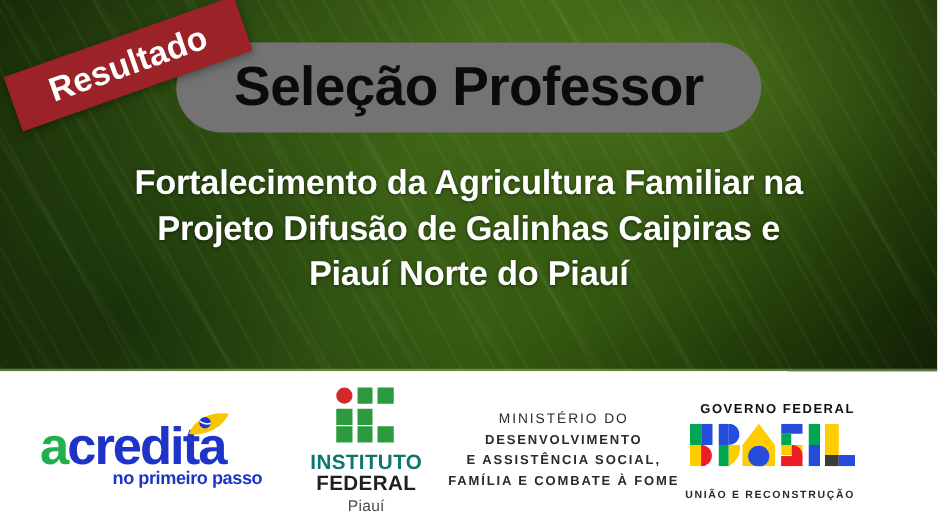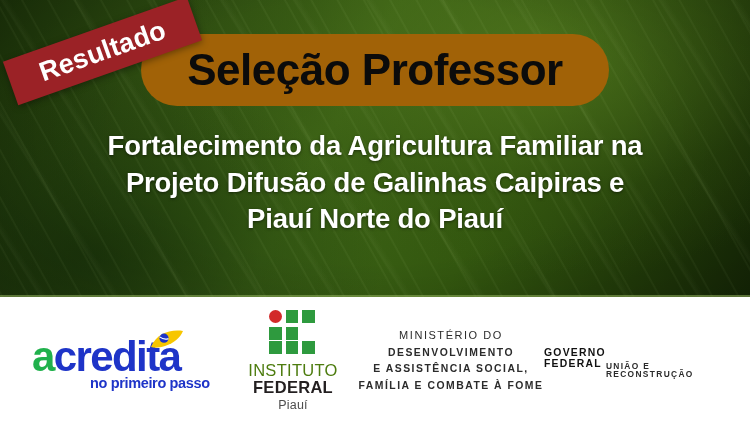--- a/index.html
+++ b/index.html
@@ -39,21 +39,21 @@
       rgba(255,255,255,0.00) 34px,
       rgba(255,255,255,0.00) 62px);
   }
   .hero-vig { position:absolute; inset:0;
     background:radial-gradient(ellipse 640px 330px at 50% 44%, rgba(0,0,0,0) 40%, rgba(0,0,0,0.34) 100%); }
   .hero-edge { position:absolute; left:0; right:0; bottom:0; height:2px; background:rgba(150,180,96,0.55); }
 
   
   .title-pill {
     position:absolute; left:141px; top:34px; width:468px; height:72px;
-    background:#a16207; border-radius:36px;
+    background:#737373; border-radius:36px;
     display:flex; align-items:center; justify-content:center;
     z-index:3;
   }
   .title-pill-text {
     font-size:44px; font-weight:bold; color:#0b0b0b; letter-spacing:-0.5px;
     white-space:nowrap; line-height:1;
   }
 
   
   .badge {
@@ -93,31 +93,31 @@
   .acr-word .a1 { color:#20b14c; }
   .acr-sub { position:absolute; left:58px; top:48px; font-size:14.5px; font-weight:bold;
     color:#1e34c8; letter-spacing:-0.35px; line-height:1; white-space:nowrap; }
   .acr-flag { position:absolute; left:118px; top:2px; width:34px; height:20px; }
 
   
   .iflogo { display:flex; flex-direction:column; align-items:center; flex:0 0 auto; width:130px; }
   .if-grid { position:relative; width:48px; height:45px; margin-bottom:7px; }
   .if-sq { position:absolute; width:12.6px; height:12.6px; background:#2e9a3e; }
   .if-dot { position:absolute; width:13.4px; height:13.4px; background:#d22a2a; border-radius:50%; left:-0.4px; top:-0.4px; }
-  .if-t1 { font-size:16.5px; font-weight:normal; color:#4d7c0f; letter-spacing:0.3px; line-height:1.02; }
+  .if-t1 { font-size:16.5px; font-weight:bold; color:#0f766e; letter-spacing:0.3px; line-height:1.02; }
   .if-t2 { font-size:16.5px; font-weight:bold; color:#231f20; letter-spacing:0.3px; line-height:1.02; }
   .if-t3 { font-size:12.5px; color:#4d4d4d; letter-spacing:0.2px; margin-top:3px; line-height:1; }
 
   
   .minis { flex:0 0 auto; text-align:center; color:#2b2b2b; width:186px; }
   .min-l1 { font-size:11px; letter-spacing:1.55px; line-height:1.62; font-weight:normal; }
   .min-l { font-size:10.4px; letter-spacing:1.5px; line-height:1.62; font-weight:bold; }
 
   
-  .gov { flex:0 0 auto; width:140px; display:flex; align-items:center; }
+  .gov { flex:0 0 auto; width:140px; display:flex; flex-direction:column; align-items:flex-end; }
   .gov-top { font-size:10.4px; font-weight:bold; color:#111111; letter-spacing:1.25px; line-height:1; margin-bottom:5px; }
   .gov-brasil { width:132px; height:34px; display:block; }
   .gov-bot { font-size:8.4px; font-weight:bold; color:#2b2b2b; letter-spacing:1.35px; line-height:1; margin-top:18px; }
 </style>
 </head>
 <body>
 
 <div class="poster">
 
   <div class="hero">

